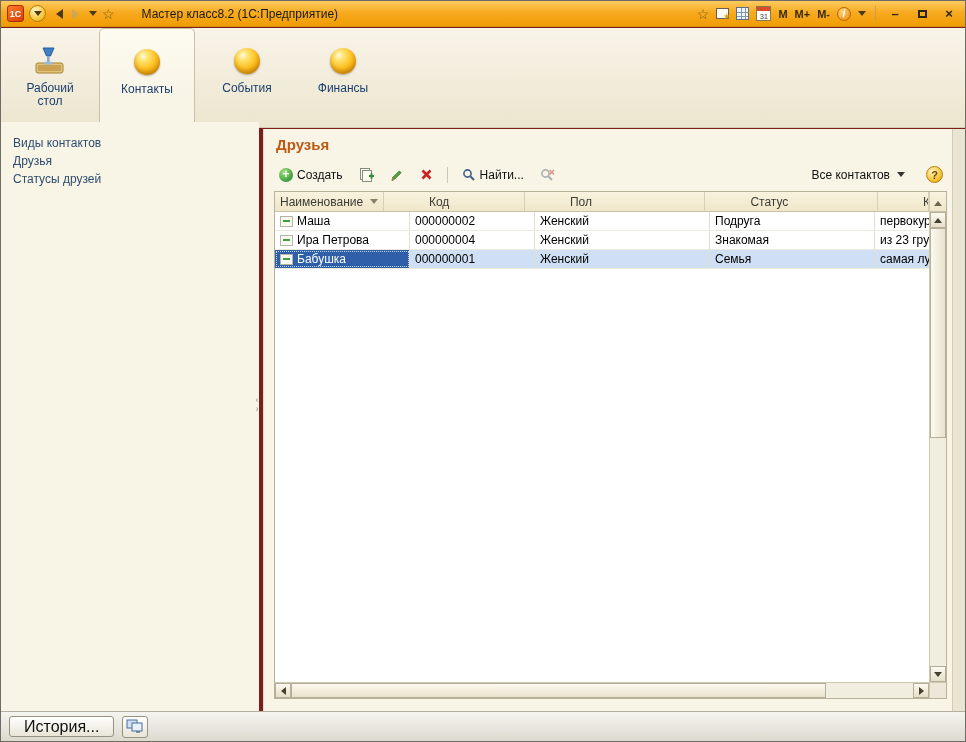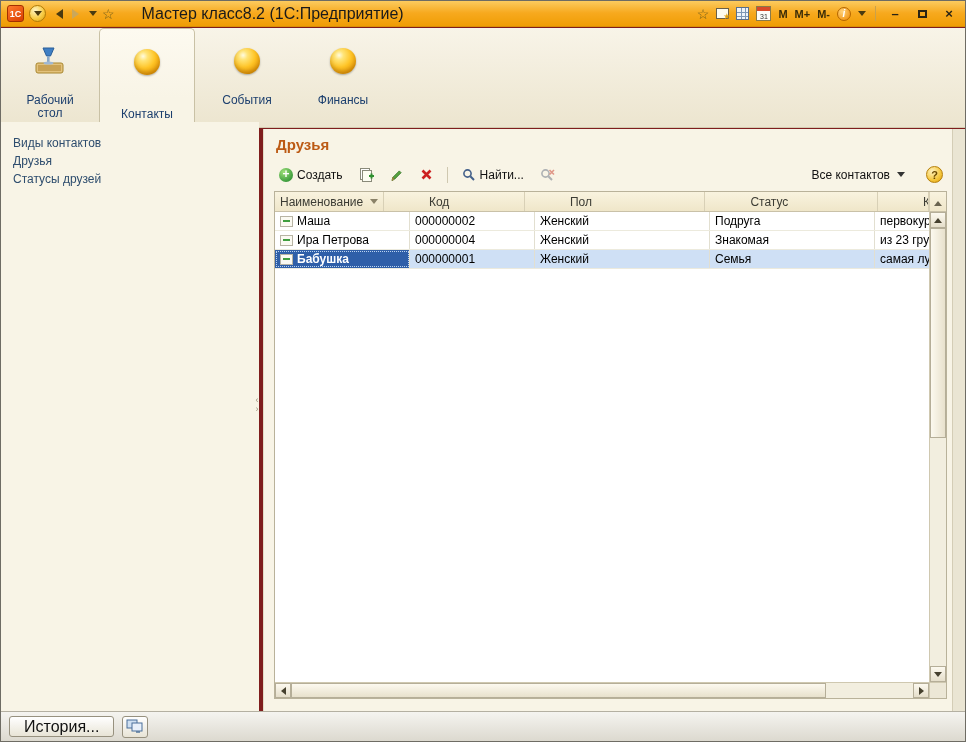--- a/index.html
+++ b/index.html
@@ -11,21 +11,21 @@
     background:linear-gradient(180deg,#fccb5f 0%,#f7a91e 48%,#f09d04 100%);
     display:flex; align-items:center; padding:0 6px; gap:5px; border-bottom:1px solid #d98f05; }
   .logo { width:17px; height:17px; border-radius:3px; background:linear-gradient(145deg,#ff7b2e,#d93c00);
     color:#fff; font-size:9px; font-weight:bold; display:flex; align-items:center; justify-content:center; border:1px solid #a33000; }
   .tb-round { width:17px; height:17px; border-radius:50%; background:radial-gradient(circle at 35% 30%,#fff4c2,#f7c93f 60%,#d89a10); border:1px solid #b07c08; display:flex; align-items:center; justify-content:center; }
   .tri { width:0; height:0; display:inline-block; }
   .tri.left  { border:5px solid transparent; border-right:7px solid #4a3a10; margin-right:2px; }
   .tri.right { border:5px solid transparent; border-left:7px solid #caa75a; margin-left:2px; }
   .tb-caret { width:0; height:0; border:4px solid transparent; border-top:5px solid #4a3a10; margin-top:4px; }
   .tb-star { color:#6b5a1c; font-size:14px; line-height:14px; }
-  .tb-title { font-size:16px; color:#1a1a1a; margin-left:22px; white-space:nowrap; }
+  .tb-title { font-size:12px; color:#1a1a1a; margin-left:22px; white-space:nowrap; }
   .tb-right { margin-left:auto; display:flex; align-items:center; gap:7px; }
   .tb-mem { font-size:11px; font-weight:bold; color:#3a2c08; }
   .cal-icon { width:15px; height:15px; background:#fdfdf8; border:1px solid #8a7a4a; position:relative; font-size:7px; color:#333; display:flex; align-items:flex-end; justify-content:center; }
   .cal-icon::before { content:""; position:absolute; top:0; left:0; right:0; height:4px; background:#d84a2a; }
   .grid-icon { width:13px; height:13px; border:1px solid #5a6f8a; background:
      linear-gradient(#7d97b5,#7d97b5) 0 4px/13px 1px no-repeat,
      linear-gradient(#7d97b5,#7d97b5) 0 8px/13px 1px no-repeat,
      linear-gradient(#7d97b5,#7d97b5) 4px 0/1px 13px no-repeat,
      linear-gradient(#7d97b5,#7d97b5) 8px 0/1px 13px no-repeat,#eef3f8; }
   .linkwin-icon { width:13px; height:11px; border:1px solid #6a6048; background:#fdfbef; position:relative; }
@@ -34,26 +34,26 @@
   .winbtn { width:20px; height:17px; display:flex; align-items:center; justify-content:center; color:#2a2414; font-size:13px; font-weight:bold; }
   .max-box { width:9px; height:8px; border:2px solid #2a2414; }
   .tb-sep { width:1px; height:15px; background:#caa14a; margin:0 2px; }
 
   
   .tabbar { position:absolute; top:27px; left:0; right:0; height:100px;
     background:linear-gradient(180deg,#f8f4e8 0%,#ece5cf 100%); border-bottom:1px solid #d3cbb1;
     display:flex; align-items:stretch; padding-left:14px; }
   .tab { display:flex; flex-direction:column; align-items:center; padding-top:12px; color:#1c3f6e; font-size:12px; cursor:default; }
   .tab .ticon { height:42px; display:flex; align-items:center; justify-content:center; }
-  .tab .tlabel { margin-top:12px; text-align:center; line-height:13px; }
+  .tab .tlabel { margin-top:0; text-align:center; line-height:13px; }
   .tab.t1 { width:70px; margin-right:14px; }
   .tab.t2 { width:96px; margin-right:16px; }
   .tab.t3 { width:72px; margin-right:20px; }
   .tab.t4 { width:80px; }
-  .tab.active { background:linear-gradient(180deg,#fdfaf0,#f8f4e6 70%); border:1px solid #c9c1a5; border-bottom:none; border-radius:5px 5px 0 0; margin-bottom:-1px;gap:13px; }
+  .tab.active { background:linear-gradient(180deg,#fdfaf0,#f8f4e6 70%); border:1px solid #c9c1a5; border-bottom:none; border-radius:5px 5px 0 0; margin-bottom:-1px; }
   .sphere { width:26px; height:26px; border-radius:50%;
     background:radial-gradient(circle at 35% 28%, #fffbe0 0%, #ffe477 18%, #ffc527 48%, #efa50e 72%, #cf8900 100%);
     box-shadow: inset 0 -3px 4px rgba(120,70,0,.35), 0 1px 2px rgba(0,0,0,.3); }
 
   
   .sidebar { position:absolute; top:121px; left:0; width:258px; bottom:30px; background:#f8f4e6; padding:12px 0 0 12px; }
   .side-link { display:block; color:#2e4d6e; font-size:12px; line-height:18px; text-decoration:none; cursor:pointer; }
   .splitgrip { position:absolute; left:253px; top:395px; width:6px; height:28px; color:#9a927c; font-size:9px; line-height:9px; text-align:center; }
 
   
@@ -74,21 +74,21 @@
   .grid { position:absolute; top:0; left:0; right:17px; bottom:16px; overflow:hidden; background:#fff; }
   .trow { display:flex; height:19px; align-items:stretch; font-size:12px; color:#000; }
   .trow.thead { height:20px; background:linear-gradient(180deg,#f9f3df,#efe6c9); color:#3c3c34; border-bottom:1px solid #c9c1a8;gap:40px; }
   .tc { padding:2px 5px; border-right:1px solid #e2dfd0; white-space:nowrap; overflow:hidden; display:flex; align-items:center; gap:4px; }
   .trow.thead .tc { border-right:1px solid #d8d0b6; }
   .trow.body { border-bottom:1px solid #eceadd; }
   .c-name { width:135px; } .c-code { width:125px; } .c-gender { width:175px; } .c-status { width:165px; } .c-comment { flex:1; border-right:none; }
   .rowmark { width:13px; height:11px; border:1px solid #b8b4a4; background:#fbfaf2; display:inline-flex; align-items:center; justify-content:center; flex:none; }
   .rowmark::after { content:""; width:7px; height:2px; background:#3f9e3f; }
   .trow.selected .tc { background:#cfe0f5; }
-  .trow.selected .c-name { background:#2f5fa8; color:#fff; outline:1px dotted #bcd4f0; outline-offset:-2px;font-weight:bold; }
+  .trow.selected .c-name { background:#2f5fa8; color:#fff; outline:1px dotted #bcd4f0; outline-offset:-2px; }
   .funnel { margin-left:auto; width:0; height:0; border:4px solid transparent; border-top:5px solid #8a8268; transform:translateY(2px); }
   .sort-corner { position:absolute; top:0; right:0; width:17px; height:20px; background:linear-gradient(180deg,#f9f3df,#efe6c9); border-left:1px solid #d8d0b6; border-bottom:1px solid #c9c1a8; display:flex; align-items:center; justify-content:center; }
   .sort-tri { width:0; height:0; border:4px solid transparent; border-bottom:5px solid #6a6450; }
 
   
   .vscroll { position:absolute; top:20px; right:0; bottom:16px; width:17px; background:#f2eedf; border-left:1px solid #cfc8b0; display:flex; flex-direction:column; }
   .hscroll { position:absolute; left:0; right:17px; bottom:0; height:16px; background:#f2eedf; border-top:1px solid #cfc8b0; display:flex; }
   .sb-btn { background:linear-gradient(180deg,#fcf9ef,#e5deca); border:1px solid #b5ae98; display:flex; align-items:center; justify-content:center; flex:none; }
   .vscroll .sb-btn { height:16px; width:100%; }
   .hscroll .sb-btn { width:16px; height:100%; }

